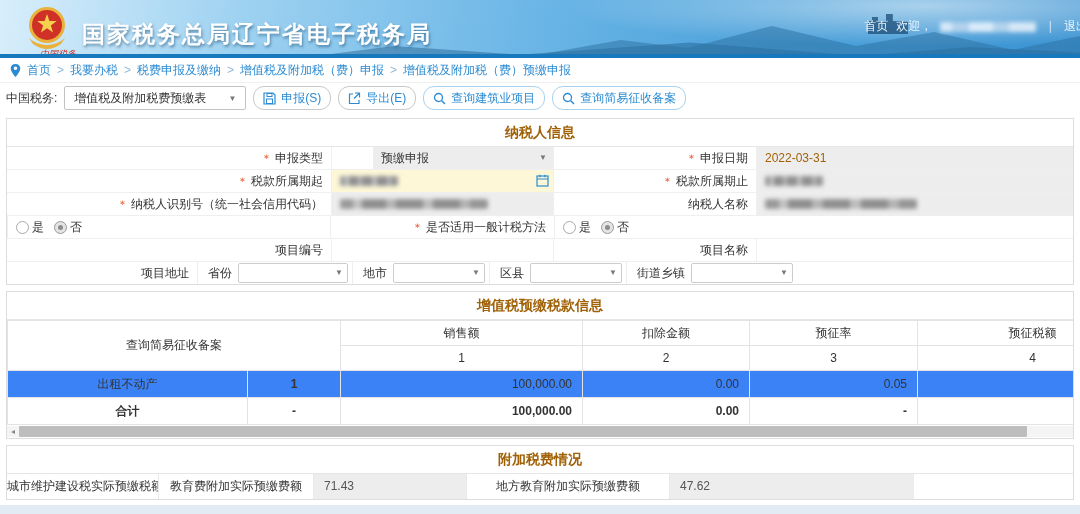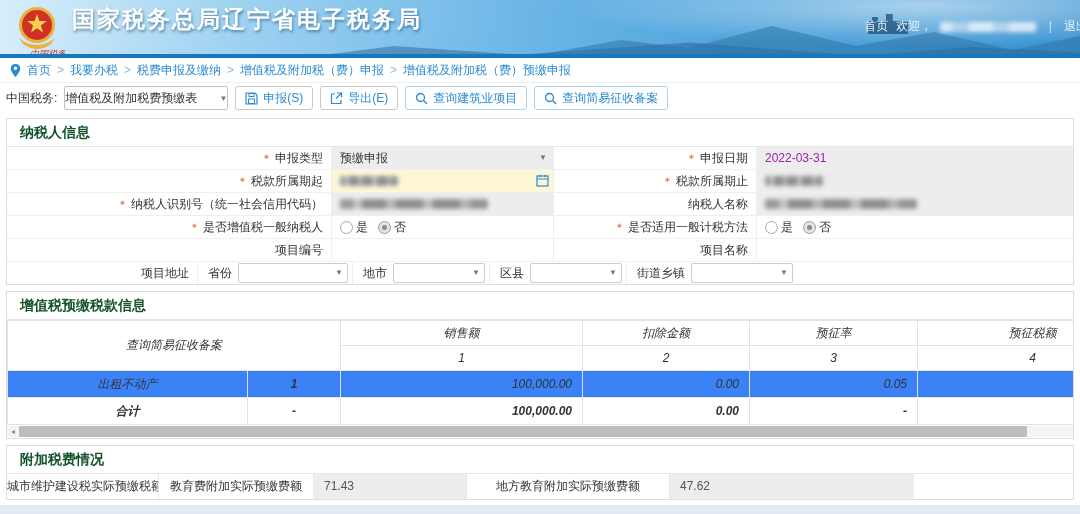--- a/index.html
+++ b/index.html
@@ -10,21 +10,21 @@
   .banner{position:relative;height:58px;overflow:hidden;
     background:linear-gradient(100deg,#d8eefb 0%,#9fd2f1 22%,#6db7e7 48%,#4aa0da 72%,#3b93d2 100%);}
   .banner:before{content:"";position:absolute;right:0;top:0;width:620px;height:58px;
     background:radial-gradient(ellipse at 75% 10%, rgba(255,255,255,.55), rgba(255,255,255,0) 55%);}
   .mount1{position:absolute;left:520px;bottom:0;width:560px;height:40px;background:#2f74a6;opacity:.55;
     clip-path:polygon(0 100%,18% 55%,30% 75%,45% 20%,60% 70%,74% 35%,88% 80%,100% 45%,100% 100%);}
   .mount2{position:absolute;left:300px;bottom:0;width:780px;height:22px;background:#1d5c8c;opacity:.45;
     clip-path:polygon(0 100%,12% 45%,28% 85%,50% 30%,72% 90%,86% 50%,100% 75%,100% 100%);}
   .wall{position:absolute;left:868px;top:14px;width:40px;height:20px;background:#1b4e77;opacity:.75;
     clip-path:polygon(0 35%,10% 35%,10% 15%,25% 15%,25% 35%,45% 35%,45% 0,62% 0,62% 35%,100% 40%,100% 100%,0 100%);}
-  .brand{position:absolute;left:14px;top:4px;display:flex;align-items:flex-start;}
+  .brand{position:absolute;left:24px;top:4px;display:flex;align-items:flex-end;}
   .emblem{width:46px;height:46px;display:inline-block;}
   .emblem-script{position:absolute;left:16px;top:44px;color:#c8281e;font-size:9px;font-style:italic;white-space:nowrap;}
   .site-title{margin:0 0 0 12px;font-size:23px;font-weight:bold;color:#fff;letter-spacing:2px;
     text-shadow:1px 2px 3px rgba(20,70,110,.55);}
   .banner-links{position:absolute;right:-8px;top:18px;color:#eaf5fd;font-size:12px;display:flex;align-items:center;gap:8px;white-space:nowrap;}
   .banner-links a{color:#eaf5fd;text-decoration:none;cursor:pointer;}
   .blur{display:inline-block;height:10px;border-radius:2px;filter:blur(2px);
     background:linear-gradient(90deg,#9a9a9a 0 9%,#c2c2c2 9% 15%,#8f8f8f 15% 31%,#b5b5b5 31% 38%,#909090 38% 56%,#bdbdbd 56% 63%,#8f8f8f 63% 81%,#b3b3b3 81% 88%,#969696 88% 100%);}
   .blur-light{background:linear-gradient(90deg,#dfeefb 0 12%,#b9d6ee 12% 30%,#e4f1fc 30% 55%,#bcd8ef 55% 72%,#e0eefa 72% 100%);opacity:.9;}
   .banner-strip{position:absolute;left:0;bottom:0;width:100%;height:4px;background:#1778bd;}
@@ -32,60 +32,60 @@
   
   .breadcrumb{height:24px;display:flex;align-items:center;padding-left:10px;gap:6px;background:#fff;border-bottom:1px solid #f0f0f0;}
   .breadcrumb a{color:#2b8bd2;text-decoration:none;cursor:pointer;}
   .bc-sep{color:#8fb9da;}
   .pin{width:11px;height:13px;}
 
   
   .toolbar{height:30px;display:flex;align-items:center;padding-left:6px;gap:7px;background:#fff;}
   .tb-label{color:#333;}
   .select{position:relative;display:flex;align-items:center;justify-content:space-between;
-    border:1px solid #c3c3c3;background:#fff;height:22px;padding:0 0;border-radius:2px;cursor:pointer;}
+    border:1px solid #c3c3c3;background:#fff;height:22px;padding:0 9px;border-radius:2px;cursor:pointer;}
   .main-select{width:162px;}
   .chev{font-size:8px;color:#777;margin-left:6px;}
   .btn{display:inline-flex;align-items:center;gap:5px;height:24px;padding:0 9px;background:#fff;
-    border:1px solid #c9c9c9;border-radius:3px;color:#2b8bd2;font-size:12px;cursor:pointer;font-family:inherit;}
+    border:1px solid #c9c9c9;border-radius:11px;color:#2b8bd2;font-size:12px;cursor:pointer;font-family:inherit;}
   .btn.blue{border-color:#a9d2ee;}
   .btn svg{flex:0 0 auto;}
 
   
   .section{margin:5px 6px 6px 6px;border:1px solid #ddd;background:#fff;}
-  .sec-title{font-size:14px;font-weight:bold;color:#14532d;padding:5px 13px 4px;border-bottom:1px solid #e6e6e6;}
+  .sec-title{font-size:14px;font-weight:bold;color:#a16207;padding:5px 13px 4px;border-bottom:1px solid #e6e6e6;text-align:center;}
 
   
   .tp-row{display:grid;grid-template-columns:324px 223px 202px 1fr;height:22px;line-height:22px;border-bottom:1px solid #efefef;}
   .tp-row:last-child{border-bottom:none;}
   .lbl{text-align:right;padding-right:8px;white-space:nowrap;overflow:hidden;}
   .req{color:#e4572e;font-style:normal;margin-right:3px;font-size:11px;}
   .fld{position:relative;border-left:1px solid #efefef;border-right:1px solid #efefef;}
   .fld.noright{border-right:none;}
-  .fld-gray{background:#ededed;color:#a21caf;padding-left:8px;}
+  .fld-gray{background:#ededed;color:#a16207;padding-left:8px;}
   .fld-yellow{background:#fdf7d8;padding-left:8px;}
   .fld .blur{margin-top:6px;vertical-align:top;}
-  .sel-gray{background:#ededed;display:flex;align-items:center;justify-content:space-between;padding:0 6px 0 8px;height:22px;cursor:pointer;}
+  .sel-gray{background:#ededed;display:flex;align-items:center;justify-content:space-between;padding:0 6px 0 8px;height:22px;cursor:pointer;margin-left:41px;}
   .cal{position:absolute;right:4px;top:4px;}
   .radio-group{display:flex;align-items:center;gap:10px;padding-left:8px;}
   .radio{display:inline-flex;align-items:center;gap:3px;cursor:pointer;}
   .rb{width:11px;height:11px;border-radius:50%;border:1px solid #a9a9a9;background:#fff;display:inline-block;position:relative;}
   .rb.checked-gray{background:#e4e4e4;border-color:#9a9a9a;}
   .rb.checked-gray:after{content:"";position:absolute;left:3px;top:3px;width:5px;height:5px;border-radius:50%;background:#8c8c8c;}
 
   .addr-row{display:flex;align-items:center;height:22px;line-height:22px;}
   .addr-lab{width:182px;text-align:right;padding-right:8px;}
   .seg{display:flex;align-items:center;height:22px;border-left:1px solid #efefef;padding:0 4px;}
   .seg .seg-lab{padding:0 6px;white-space:nowrap;}
   .mini-select{border:1px solid #ccc;border-radius:2px;height:18px;display:flex;align-items:center;justify-content:flex-end;padding:0 4px;cursor:pointer;background:#fff;}
 
   
   .table-clip{width:1066px;overflow:hidden;}
   table.vat{border-collapse:collapse;width:1140px;table-layout:fixed;}
-  table.vat th,table.vat td{border:1px solid #e3e3e3;height:24px;font-weight:normal;font-size:12px;color:#333;text-align:center;padding:0;font-style:italic;}
+  table.vat th,table.vat td{border:1px solid #e3e3e3;height:24px;font-weight:normal;font-size:12px;color:#333;text-align:center;padding:0;}
   table.vat thead th{background:#fff;}
   table.vat td.num{text-align:right;padding-right:10px;}
   table.vat tr.hl td{background:#3b82f6;}
   table.vat tr.total td{font-weight:bold;}
   table.vat td.b{font-weight:bold;}
   table.vat tbody td{height:26px;}
   .hscroll{height:11px;background:#f4f4f4;display:flex;align-items:center;margin:1px 0 1px 0;}
   .hs-arrow{width:12px;text-align:center;font-size:8px;color:#888;line-height:11px;cursor:pointer;}
   .hs-thumb{height:11px;width:1008px;background:#bdbdbd;border-radius:1px;cursor:pointer;}
 
@@ -206,21 +206,20 @@
       </div>
 
       <div class="tp-row">
         <div class="lbl"><i class="req">＊</i><span>纳税人识别号（统一社会信用代码）</span></div>
         <div class="fld fld-gray"><span class="blur" style="width:148px"></span></div>
         <div class="lbl"><span>纳税人名称</span></div>
         <div class="fld noright fld-gray"><span class="blur" style="width:152px"></span></div>
       </div>
 
       <div class="tp-row">
-        <div class="lbl"><i class="req">＊</i><span>是否增值税一般纳税人</span></div>
         <div class="fld radio-group">
           <span class="radio">
               <span class="rb"></span>
               <span>是</span>
             </span>
           <span class="radio">
               <span class="rb checked-gray"></span>
               <span>否</span>
             </span>
         </div>

